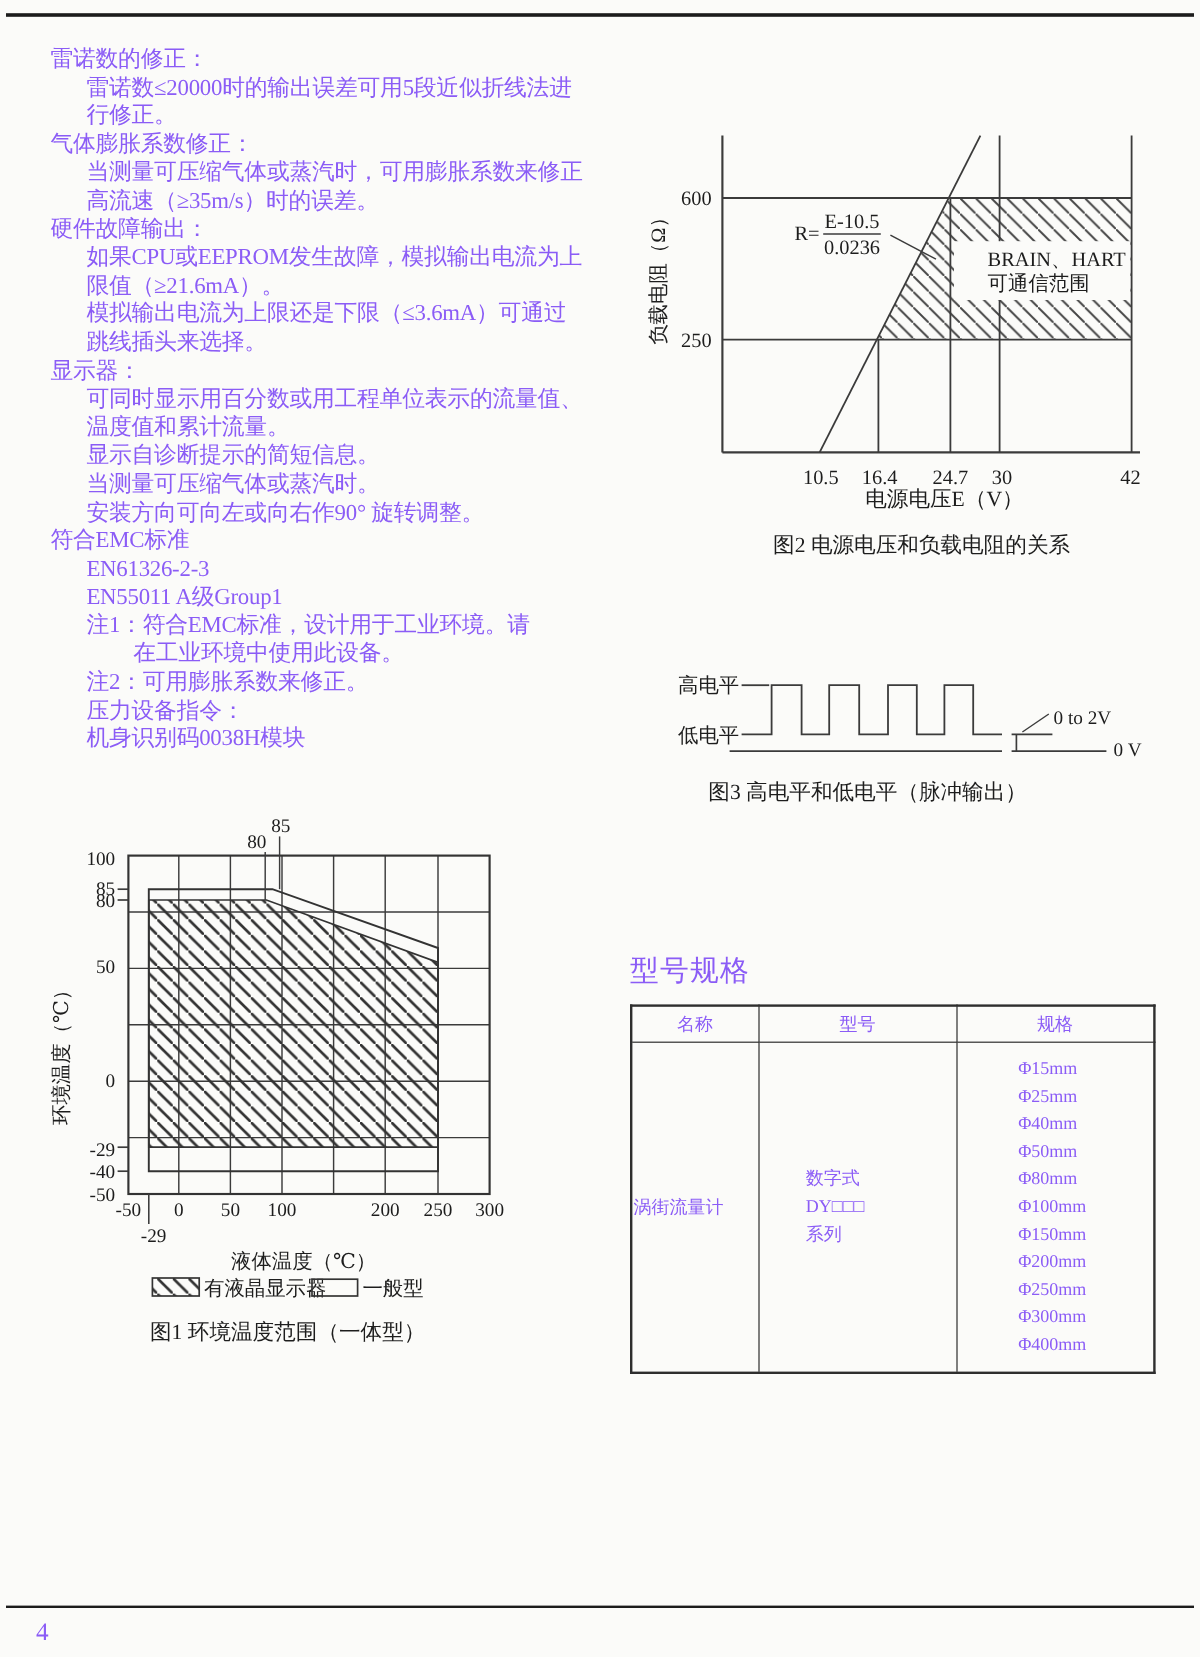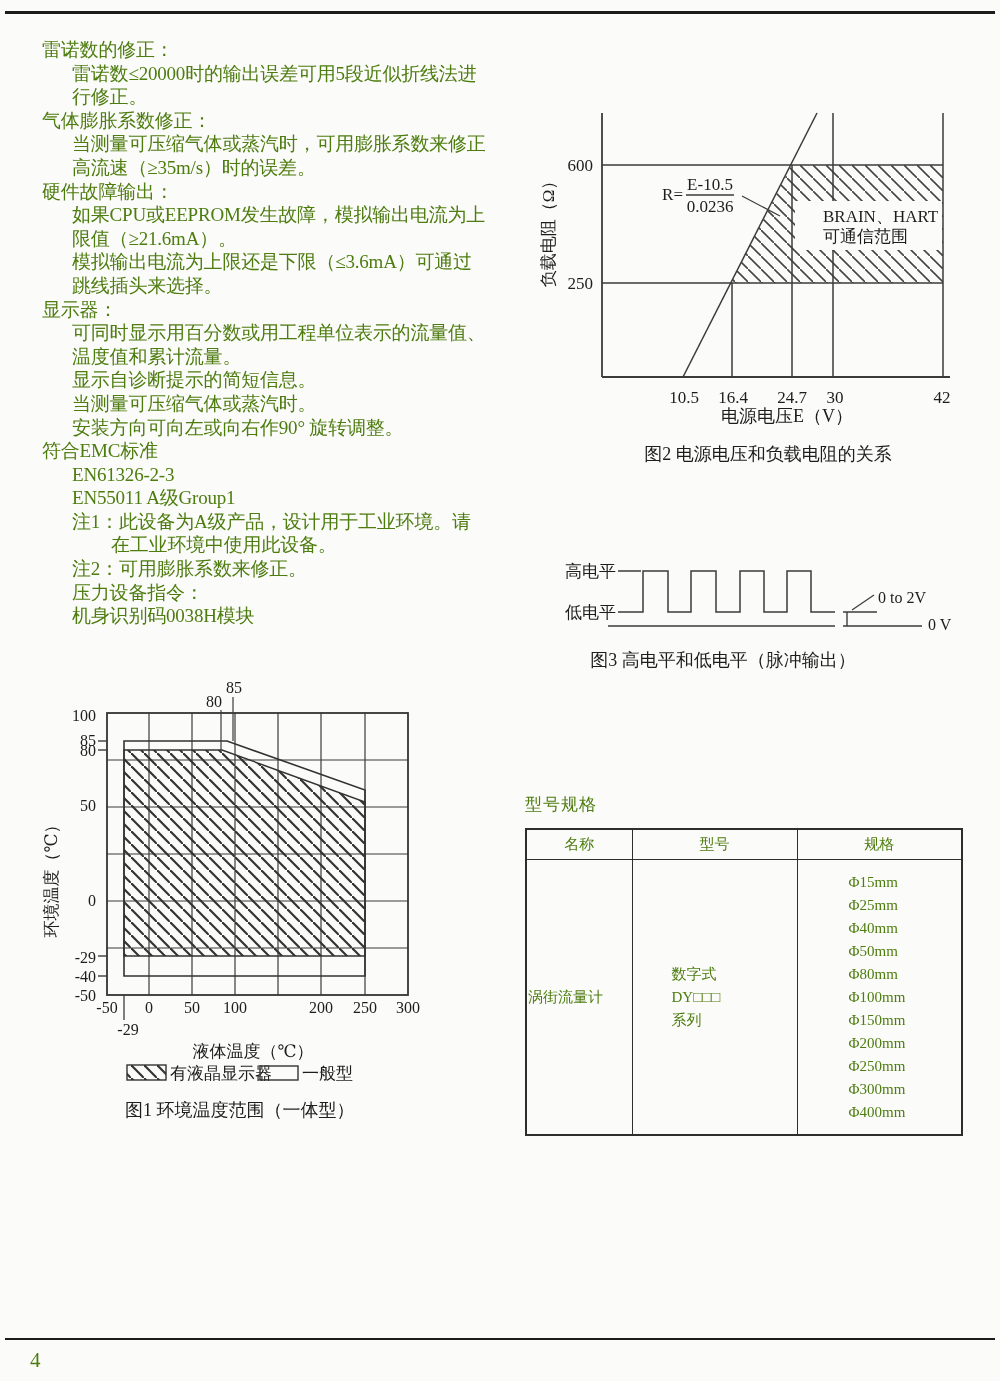--- a/index.html
+++ b/index.html
@@ -1,18 +1,18 @@
 <!DOCTYPE html>
 <html><head>
 <meta charset="utf-8">
 <style>
   html,body{margin:0;padding:0;}
   body{background:#e8e8e6;}
   .page{position:relative;width:1000px;height:1381px;margin:0 auto;background:#fbfbf9;
-        font-family:"Liberation Serif","DejaVu Serif",serif;color:#4d7c0f;overflow:hidden;}
+        font-family:"Liberation Serif","DejaVu Serif",serif;color:#8b5cf6;overflow:hidden;}
   .rule{position:absolute;background:#1c1c1c;}
   .top-rule{left:5px;top:11px;width:990px;height:2.5px;}
   .bottom-rule{left:5px;top:1338px;width:990px;height:2px;}
   .page-num{position:absolute;left:30px;top:1348px;font-size:21px;}
 
   
   .left-col{position:absolute;left:42px;top:38px;width:470px;font-size:19px;}
   .left-col .ln{line-height:23.6px;white-space:nowrap;letter-spacing:-0.2px;}
   .ln.i1{margin-left:30px;}
   .ln.i2{margin-left:69px;}
@@ -20,21 +20,21 @@
   
   .fig{position:absolute;}
   #fig2{left:540px;top:100px;}
   #fig3{left:540px;top:540px;}
   #fig1{left:40px;top:675px;}
   svg text{font-family:"Liberation Serif","DejaVu Serif",serif;fill:#1d1d1d;} .fs16{font-size:16px;} .fs17{font-size:17px;} .fs18{font-size:18px;}
   .stroke{stroke:#3b3b3b;fill:none;}
 
   
   .spec-block{position:absolute;left:525px;top:793px;width:440px;}
-  .spec-title{font-size:17px;margin:0 0 12px 0;letter-spacing:1px;}
+  .spec-title{font-size:24px;margin:0 0 12px 0;letter-spacing:1px;}
   table.spec{border-collapse:collapse;table-layout:fixed;width:436px;font-size:15px;}
   table.spec th,table.spec td{border:1.7px solid #2e2e2e;vertical-align:middle;}
   table.spec{border:2px solid #2e2e2e;}
   table.spec th{height:27px;font-weight:normal;text-align:center;}
   td.name-cell{text-align:left;}
   td.model-cell div{line-height:23px;margin-left:38px;}
   td.specs-cell{height:272px;}
   td.specs-cell div{line-height:23px;margin-left:50px;}
 </style>
 </head>
@@ -58,21 +58,21 @@
     <div class="ln i1">跳线插头来选择。</div>
     <div class="ln i0">显示器：</div>
     <div class="ln i1">可同时显示用百分数或用工程单位表示的流量值、</div>
     <div class="ln i1">温度值和累计流量。</div>
     <div class="ln i1">显示自诊断提示的简短信息。</div>
     <div class="ln i1">当测量可压缩气体或蒸汽时。</div>
     <div class="ln i1">安装方向可向左或向右作90° 旋转调整。</div>
     <div class="ln i0">符合EMC标准</div>
     <div class="ln i1">EN61326-2-3</div>
     <div class="ln i1">EN55011 A级Group1</div>
-    <div class="ln i1">注1：此设备为A级产品，设计用于工业环境。请</div>
+    <div class="ln i1">注1：符合EMC标准，设计用于工业环境。请</div>
     <div class="ln i2">在工业环境中使用此设备。</div>
     <div class="ln i1">注2：可用膨胀系数来修正。</div>
     <div class="ln i1">压力设备指令：</div>
     <div class="ln i1">机身识别码0038H模块</div>
   </div>
 
   <svg id="fig2" class="fig" width="460" height="370" viewBox="0 0 460 370">
     <defs>
       <pattern id="hatch2" width="13" height="13" patternUnits="userSpaceOnUse">
         <line x1="0" y1="0" x2="13" y2="13" stroke="#444" stroke-width="1.6"></line>

